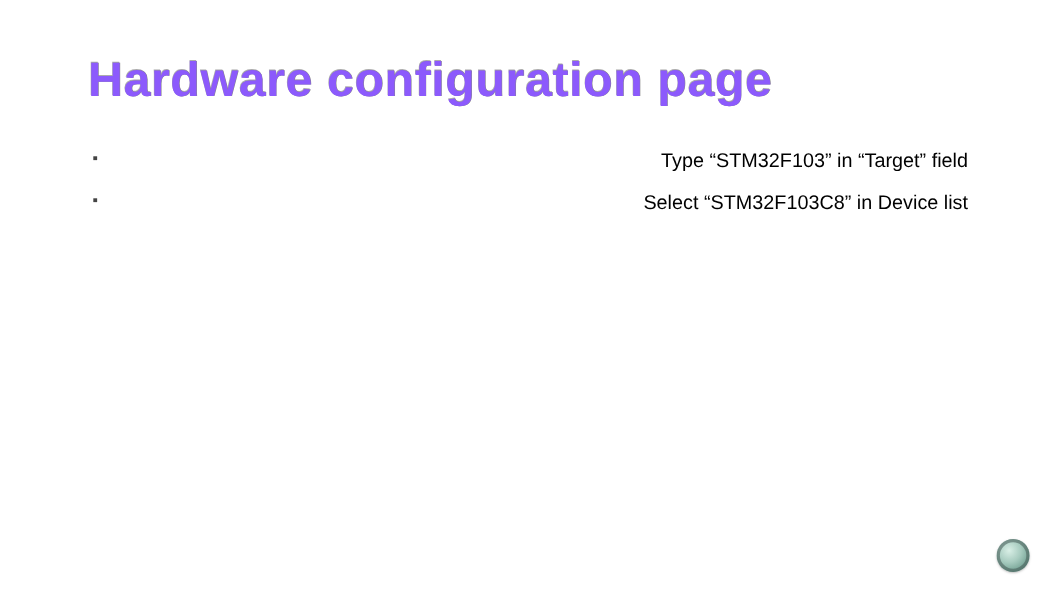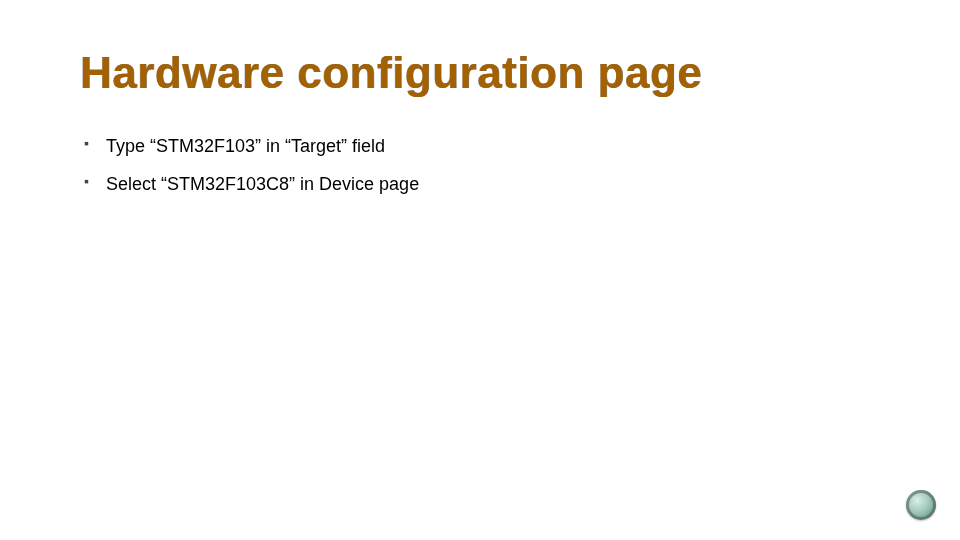--- a/index.html
+++ b/index.html
@@ -18,33 +18,34 @@
     width: 960px;
     height: 540px;
     box-sizing: border-box;
     padding: 50px 80px 0 80px;
   }
   .title {
     font-family: "Arial Black", Arial, sans-serif;
     font-weight: 900;
     font-size: 44px;
     letter-spacing: 0.5px;
-    color: #a16207;
+    color: #8b5cf6;
     margin: 0 0 38px 0;
     line-height: 1.05;
     
     text-shadow:
       0.4px 0.4px 0 #888,
       -0.4px -0.4px 0 #aaa;
     filter: contrast(1.05);
   }
   ul.bullets {
     list-style: none;
     margin: 0;
     padding: 0 0 0 4px;
+    text-align: right;
   }
   ul.bullets li {
     position: relative;
     padding-left: 22px;
     margin: 0 0 14px 0;
     font-size: 18px;
     line-height: 1.35;
     color: #000;
   }
   ul.bullets li::before {
@@ -72,18 +73,18 @@
 <body>
 
 <div class="slide">
   <h1 class="title">Hardware configuration page</h1>
 
   <ul class="bullets">
     <li>
       <span>Type “STM32F103” in “Target” field</span>
     </li>
     <li>
-      <span>Select “STM32F103C8” in Device page</span>
+      <span>Select “STM32F103C8” in Device list</span>
     </li>
   </ul>
 
   <div class="corner-orb"></div>
 </div>
 
 </body></html>

